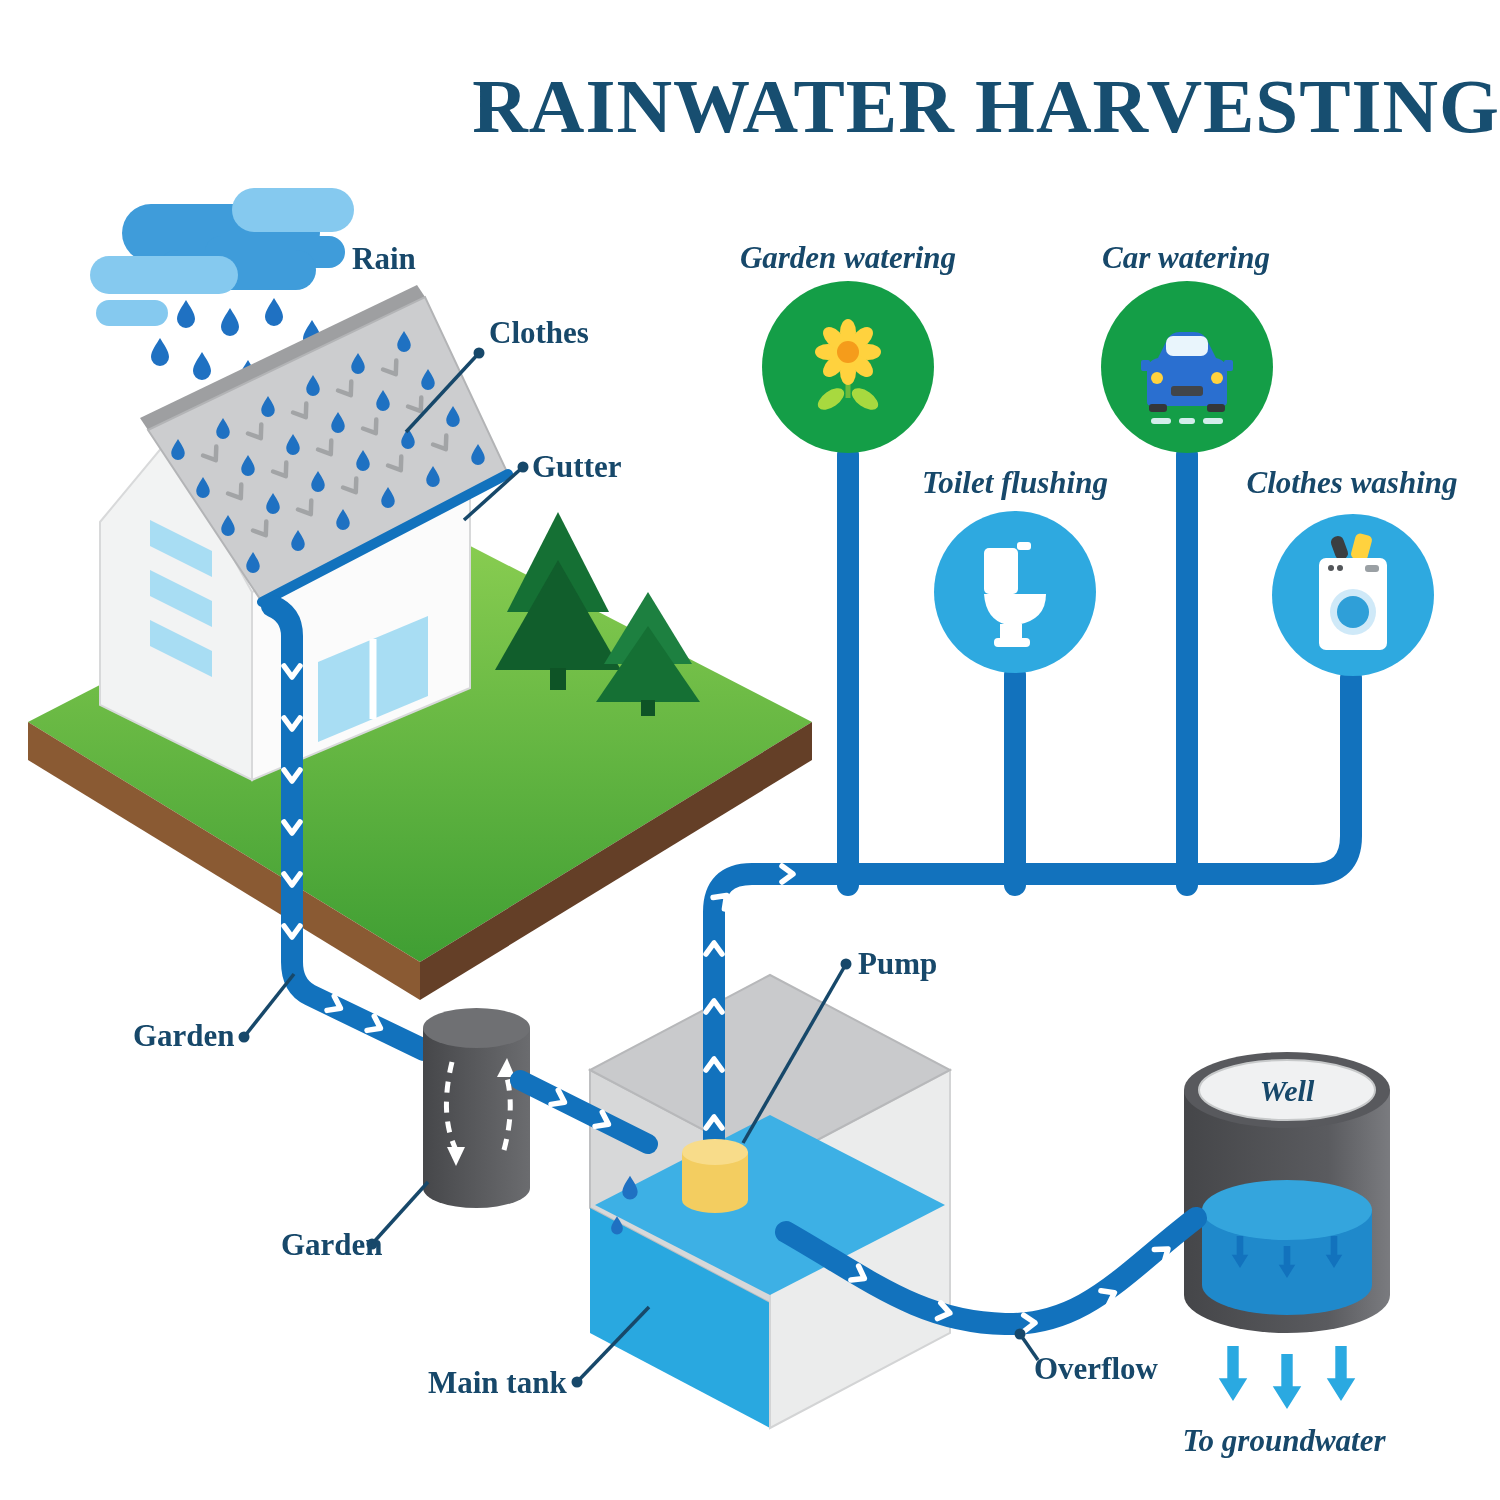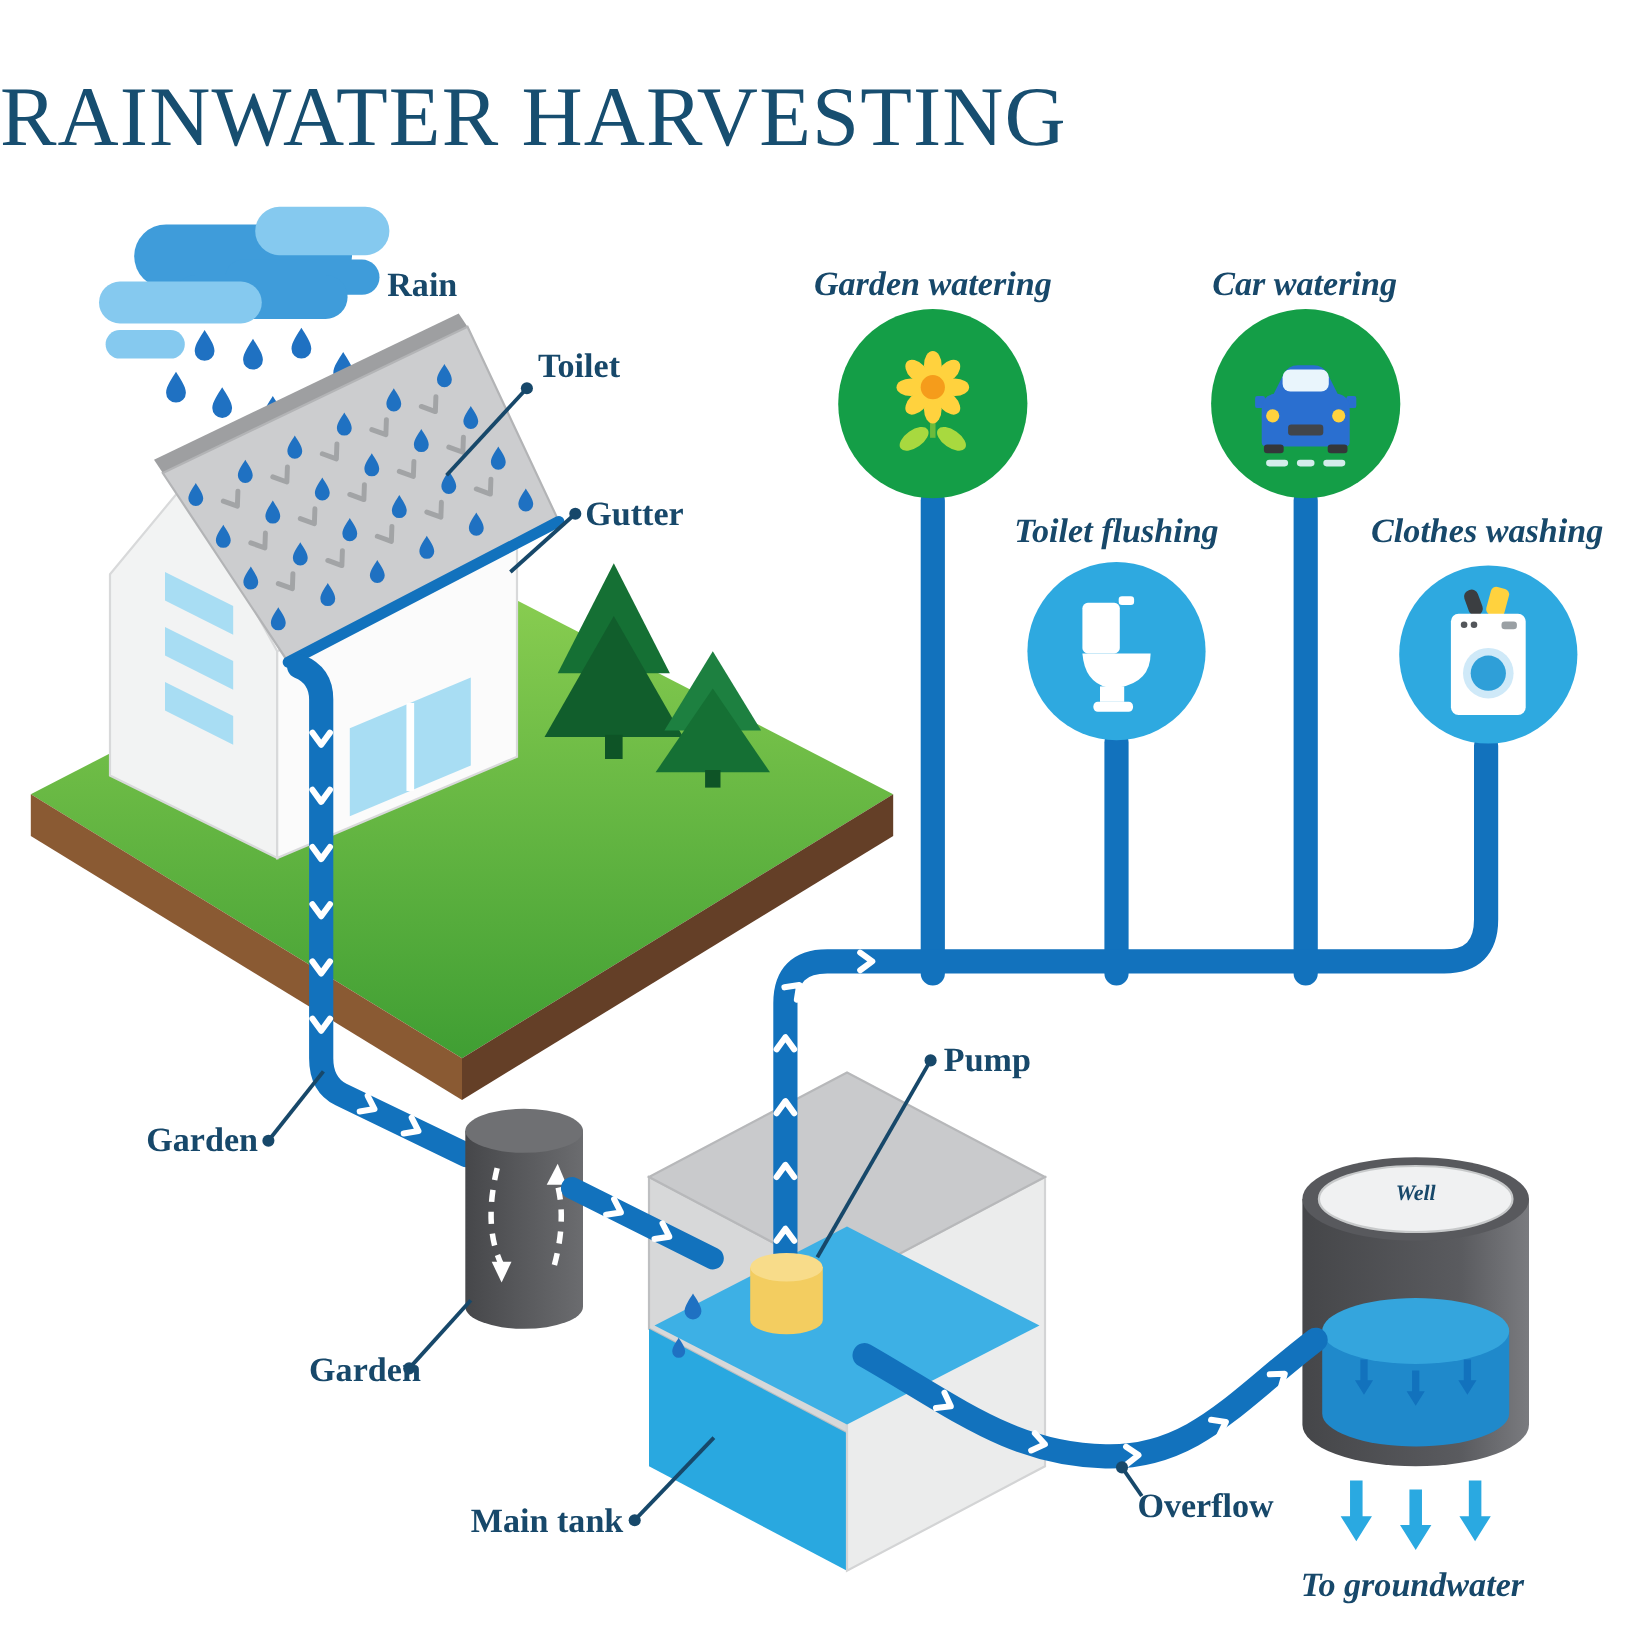--- a/index.html
+++ b/index.html
@@ -2,22 +2,22 @@
 <html><head>
 <meta charset="utf-8">
 <style>
   html,body{margin:0;padding:0;background:#ffffff;}
   .canvas{
     position:relative;width:1500px;height:1500px;background:#ffffff;
     font-family:"Liberation Serif", serif;overflow:hidden;
   }
   .art{position:absolute;left:0;top:0;}
   .title{
-    position:absolute;left:0;top:62px;width:100%;text-align:left;
-    font-size:77px;font-weight:normal;color:#174e70;letter-spacing:1px;
+    position:absolute;left:0;top:62px;width:100%;text-align:right;
+    font-size:77px;font-weight:bold;color:#174e70;letter-spacing:1px;
   }
   .lbl{
     position:absolute;color:#17486a;font-weight:bold;font-size:31px;
     white-space:nowrap;line-height:1.1;text-align:center;
   }
   .lbl.center{transform:translateX(-50%);font-style:italic;}
 </style>
 </head>
 <body>
 
@@ -330,29 +330,29 @@
     <g>
           <line x1="1020" y1="1334" x2="1038" y2="1360"></line>
           <circle cx="1020" cy="1334" r="5.5" stroke="none"></circle>
         </g>
   </g>
 </svg>
 
 <div class="title">RAINWATER HARVESTING</div>
 
 <div class="lbl" style="left:352px;top:242px">Rain</div>
-<div class="lbl" style="left:489px;top:316px">Toilet</div>
+<div class="lbl" style="left:489px;top:316px">Clothes</div>
 <div class="lbl" style="left:532px;top:450px">Gutter</div>
 
 <div class="lbl center" style="left:848px;top:241px">Garden watering</div>
 <div class="lbl center" style="left:1186px;top:241px">Car watering</div>
 <div class="lbl center" style="left:1015px;top:466px">Toilet flushing</div>
 <div class="lbl center" style="left:1352px;top:466px">Clothes washing</div>
 
 <div class="lbl" style="left:133px;top:1019px">Garden</div>
 <div class="lbl" style="left:281px;top:1228px">Garden</div>
 <div class="lbl" style="left:858px;top:947px">Pump</div>
 <div class="lbl" style="left:428px;top:1366px">Main tank</div>
 <div class="lbl" style="left:1034px;top:1352px">Overflow</div>
-<div class="lbl center" style="left:1287px;top:1074px;font-size:20px">Well</div>
+<div class="lbl center" style="left:1287px;top:1074px;font-size:30px">Well</div>
 <div class="lbl center" style="left:1284px;top:1424px">To groundwater</div>
 
 </div>
 
 </body></html>

